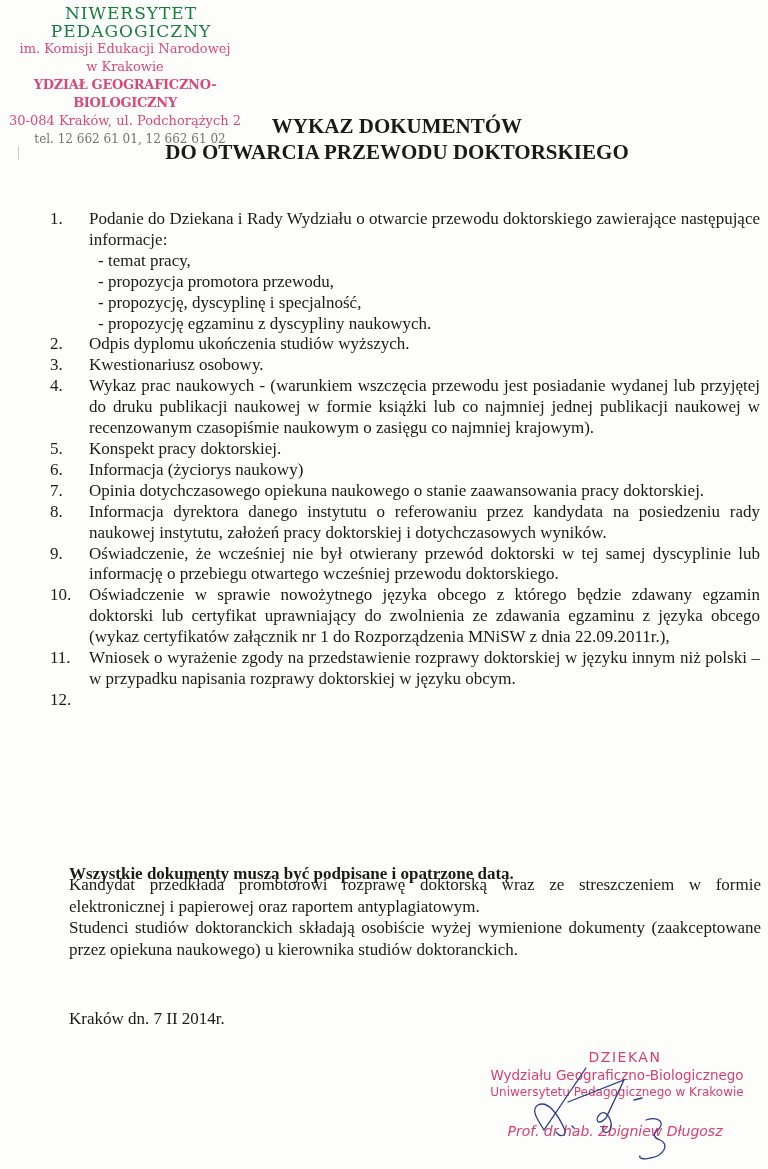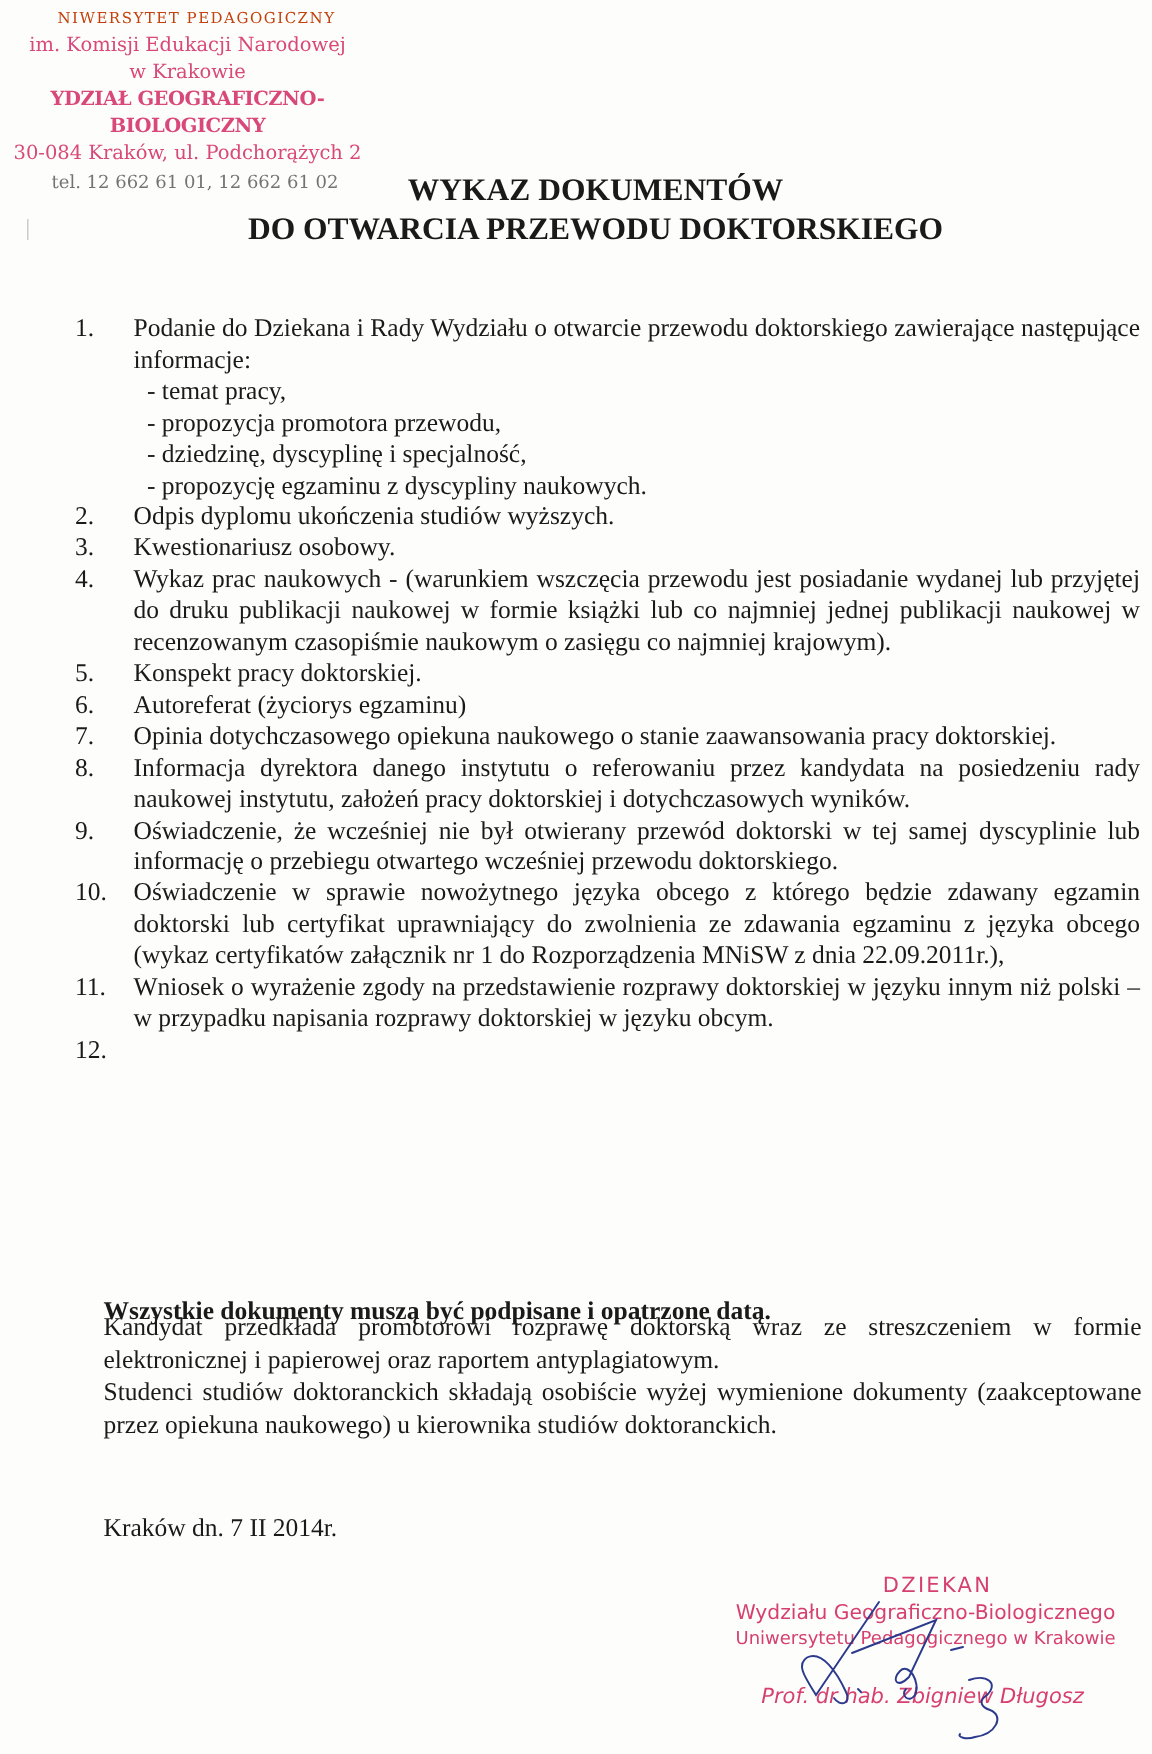--- a/index.html
+++ b/index.html
@@ -9,21 +9,21 @@
       font-family: "Liberation Serif", "DejaVu Serif", serif;
       color: #1a1a1a;
       position: relative;
     }
     .stamp {
       position: absolute; left: -6px; top: 4px; width: 262px;
       color: #d9487a; text-align: center;
       font-family: "DejaVu Serif", serif;
       line-height: 18px;
     }
-    .stamp .l0 { font-size: 10px; letter-spacing: 1px; color: #c2410c; margin-left: 12px; }
+    .stamp .l0 { font-size: 17px; letter-spacing: 1px; color: #15803d; margin-left: 12px; }
     .stamp .l1 { font-size: 13px; }
     .stamp .l2 { font-size: 13px; }
     .stamp .l3 { font-size: 13px; font-weight: bold; letter-spacing: -0.3px; }
     .stamp .l4 { font-size: 13px; }
     .stamp .l5 { font-size: 12px; color: #737373; margin-left: 10px; }
 
     .title {
       position: absolute; left: 0; top: 113px; width: 794px;
       text-align: center; font-weight: bold; font-size: 21px; line-height: 26px;
     }
@@ -78,42 +78,42 @@
   <div>WYKAZ DOKUMENTÓW</div>
   <div>DO OTWARCIA PRZEWODU DOKTORSKIEGO</div>
 </div>
 
 <div class="list">
   <div class="item">
     <span class="num">1.</span>
     <span>Podanie do Dziekana i Rady Wydziału o otwarcie przewodu doktorskiego zawierające następujące informacje:</span>
     <div class="sub">- temat pracy,</div>
     <div class="sub">- propozycja promotora przewodu,</div>
-    <div class="sub">- dziedzinę, dyscyplinę i specjalność,</div>
+    <div class="sub">- propozycję, dyscyplinę i specjalność,</div>
     <div class="sub">- propozycję egzaminu z dyscypliny naukowych.</div>
   </div>
   <div class="item">
     <span class="num">2.</span>
     <span>Odpis dyplomu ukończenia studiów wyższych.</span>
   </div>
   <div class="item">
     <span class="num">3.</span>
     <span>Kwestionariusz osobowy.</span>
   </div>
   <div class="item">
     <span class="num">4.</span>
     <span>Wykaz prac naukowych - </span><span class="it">(warunkiem wszczęcia przewodu jest posiadanie wydanej lub przyjętej do druku publikacji naukowej w formie książki lub co najmniej jednej publikacji naukowej w recenzowanym czasopiśmie naukowym o zasięgu co najmniej krajowym).</span>
   </div>
   <div class="item">
     <span class="num">5.</span>
     <span>Konspekt pracy doktorskiej.</span>
   </div>
   <div class="item">
     <span class="num">6.</span>
-    <span>Autoreferat (życiorys egzaminu)</span>
+    <span>Informacja (życiorys naukowy)</span>
   </div>
   <div class="item">
     <span class="num">7.</span>
     <span>Opinia dotychczasowego opiekuna naukowego o stanie zaawansowania pracy doktorskiej.</span>
   </div>
   <div class="item">
     <span class="num">8.</span>
     <span>Informacja dyrektora danego instytutu o referowaniu przez kandydata na posiedzeniu rady naukowej instytutu, założeń pracy doktorskiej i dotychczasowych wyników.</span>
   </div>
   <div class="item">

